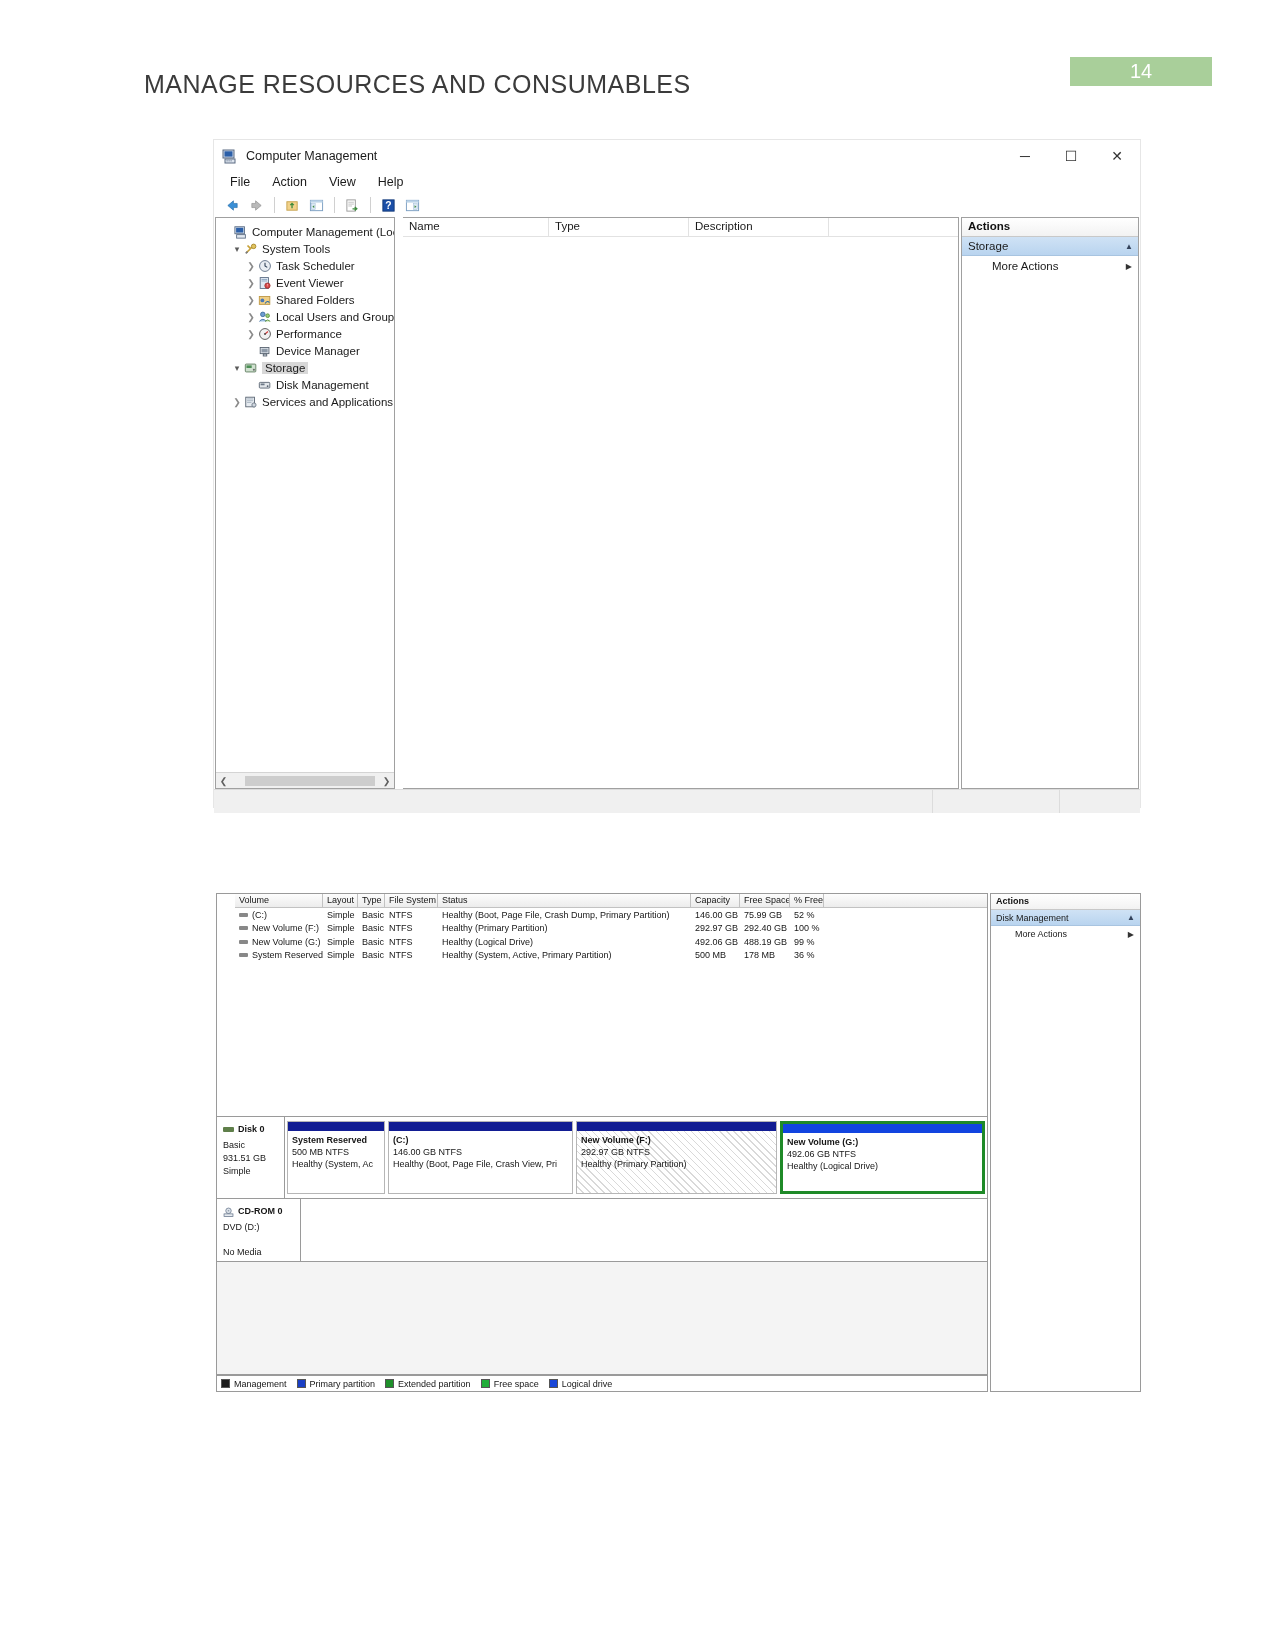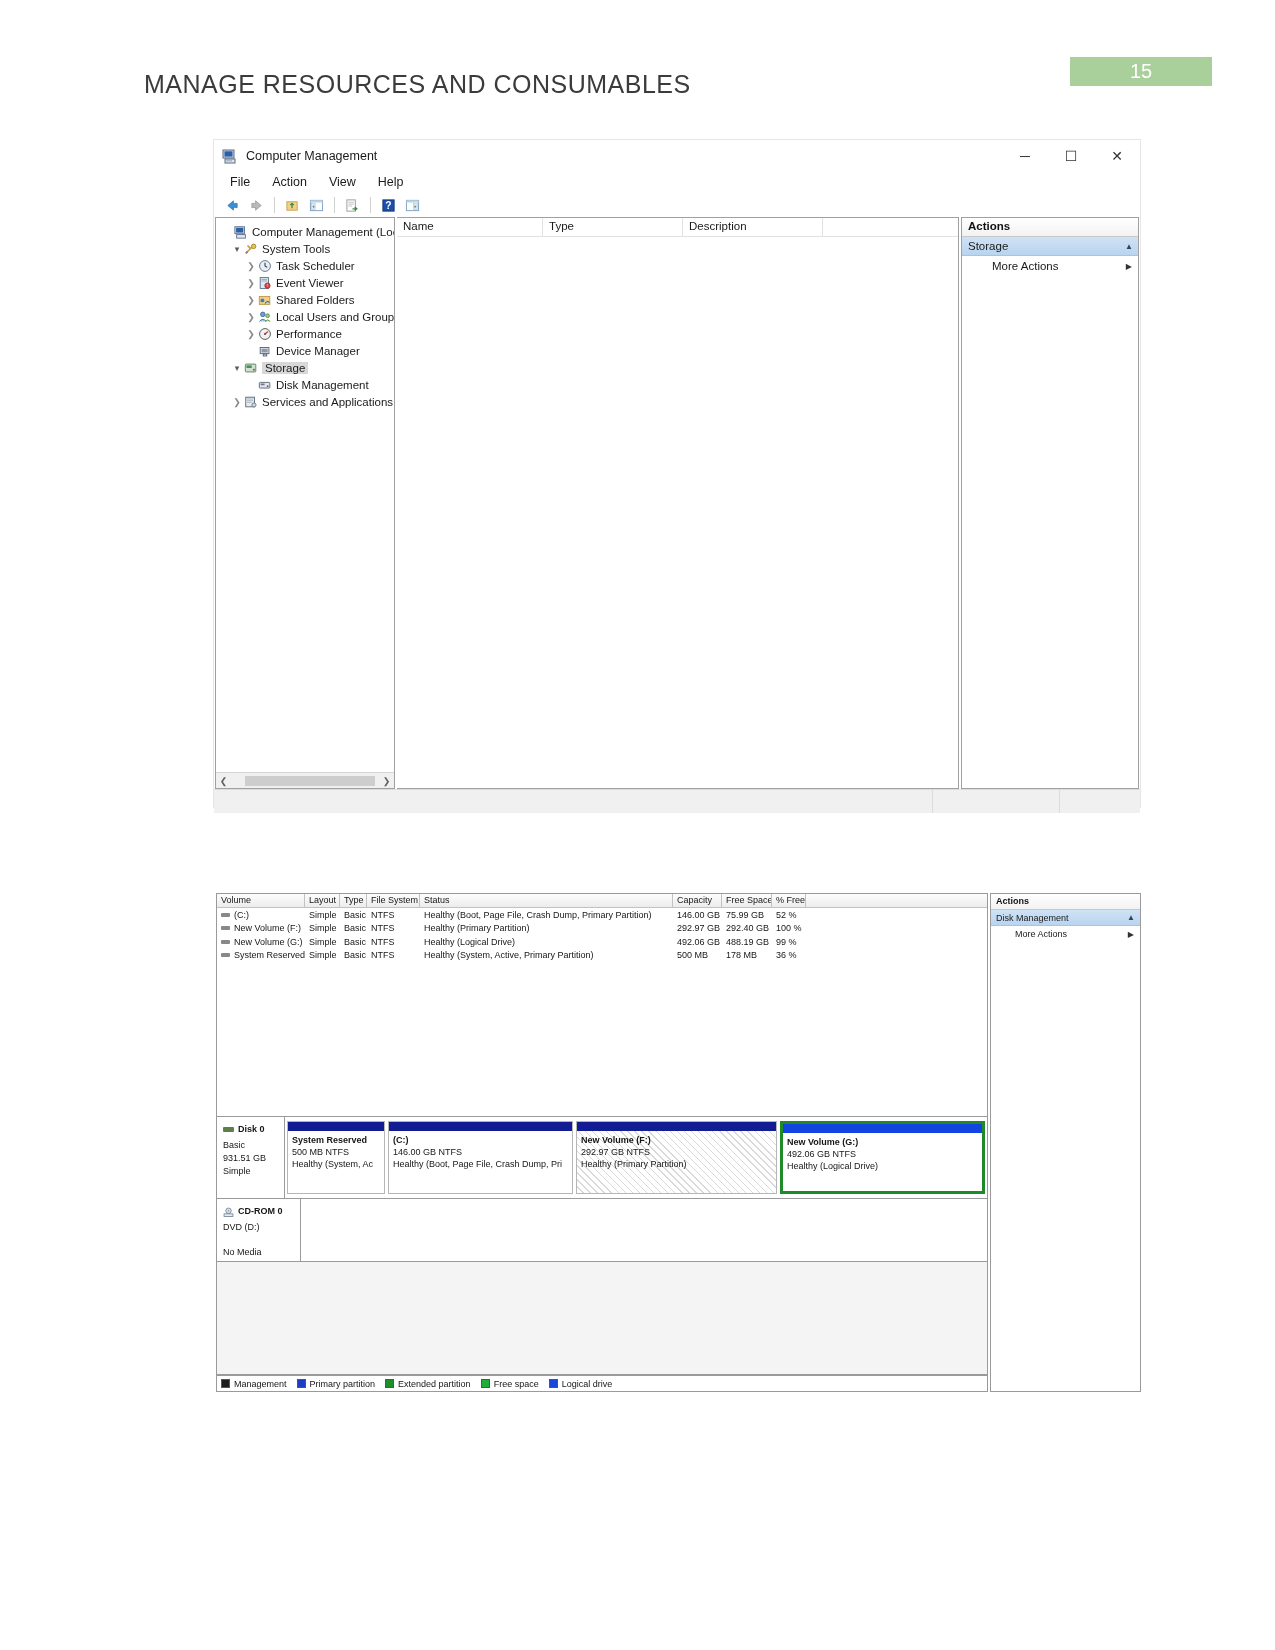--- a/index.html
+++ b/index.html
@@ -79,21 +79,21 @@
     background:#f0f0f0; border-top:1px solid #d4d4d4;
     display:flex; align-items:center;
   }
   .hs-arrow { width:15px; text-align:center; font-size:9px; color:#606060; }
   .hs-track { flex:1; height:16px; background:#f0f0f0; position:relative; }
   .hs-thumb { position:absolute; left:14px; top:3px; width:130px; height:10px; background:#cdcdcd; }
 
   
   .list-pane {
     flex:1; border:1px solid #a0a0a0; border-left:none;
-    background:#fff; margin-left:2px;
+    background:#fff; margin-left:8px;
   }
   .lp-head { display:flex; height:19px; border-bottom:1px solid #e2e2e2; }
   .lp-th {
     font-size:11.5px; color:#1a1a1a; padding:2px 0 0 6px;
     border-right:1px solid #e2e2e2; height:19px;
   }
   .lp-row { display:flex; height:18px; align-items:center; }
   .lp-td { font-size:11.5px; color:#1a1a1a; padding-left:6px; display:flex; align-items:center; }
 
   
@@ -127,21 +127,21 @@
   .sb-cell { border-right:1px solid #dcdcdc; }
 
   
   .dm-window {
     position:absolute; left:216px; top:893px;
     width:925px; height:499px;
   }
   .dm-main { display:flex; height:100%; }
   .dm-left { width:772px; display:flex; flex-direction:column; }
 
-  .vol-table { border:1px solid #9a9a9a; height:224px; background:#fff; overflow:hidden; }
+  .vol-table { border:1px solid #9a9a9a; height:224px; background:#fff; overflow:hidden;padding-left:18px; }
   .vt-head { display:flex; height:14px; background:linear-gradient(#fdfdfd,#ececec); border-bottom:1px solid #c2c2c2; }
   .vt-th {
     font-size:9px; color:#161616; padding-left:4px;
     border-right:1px solid #c2c2c2; line-height:13px;
     white-space:nowrap; overflow:hidden;
   }
   .vt-row { display:flex; height:13.5px; align-items:center; }
   .vt-td { font-size:9px; color:#161616; padding-left:4px; white-space:nowrap; overflow:hidden; display:flex; align-items:center; }
   .vol-chip {
     width:9px; height:4px; background:#888; margin-right:4px;
@@ -192,21 +192,21 @@
     border-bottom:1px solid #a8c4e0;
   }
   .dma-item { height:16px; display:flex; align-items:center; padding-left:24px; font-size:9px; color:#1a1a1a; }
   .dma-item .sp, .dma-section .sp { flex:1; }
 </style>
 </head>
 <body>
 
 <div class="page-title">MANAGE RESOURCES AND CONSUMABLES</div>
 <div class="page-num-badge">
-  <span>15</span>
+  <span>14</span>
 </div>
 
 <div class="cm-window">
 
   <div class="titlebar">
     <span class="tb-icon">
       <svg viewBox="0 0 16 16" width="16" height="16">
         <rect x="1" y="2" width="11" height="8" fill="#c9d6e8" stroke="#5a6b82"></rect>
         <rect x="2.5" y="3.3" width="8" height="5.3" fill="#2b5fa8"></rect>
         <rect x="3" y="11" width="10" height="4" fill="#dfe6ef" stroke="#5a6b82"></rect>
@@ -572,21 +572,21 @@
                 <div>500 MB NTFS</div>
                 <div>Healthy (System, Ac</div>
               </div>
             </div>
 
             <div class="part" style="width:185px">
               <div class="part-cap"></div>
               <div class="part-body">
                 <div class="pname">(C:)</div>
                 <div>146.00 GB NTFS</div>
-                <div>Healthy (Boot, Page File, Crash Dump, Pri</div>
+                <div>Healthy (Boot, Page File, Crash View, Pri</div>
               </div>
             </div>
 
             <div class="part" style="width:201px">
               <div class="part-cap"></div>
               <div class="part-body hatched">
                 <div class="pname">New Volume  (F:)</div>
                 <div>292.97 GB NTFS</div>
                 <div>Healthy (Primary Partition)</div>
               </div>

